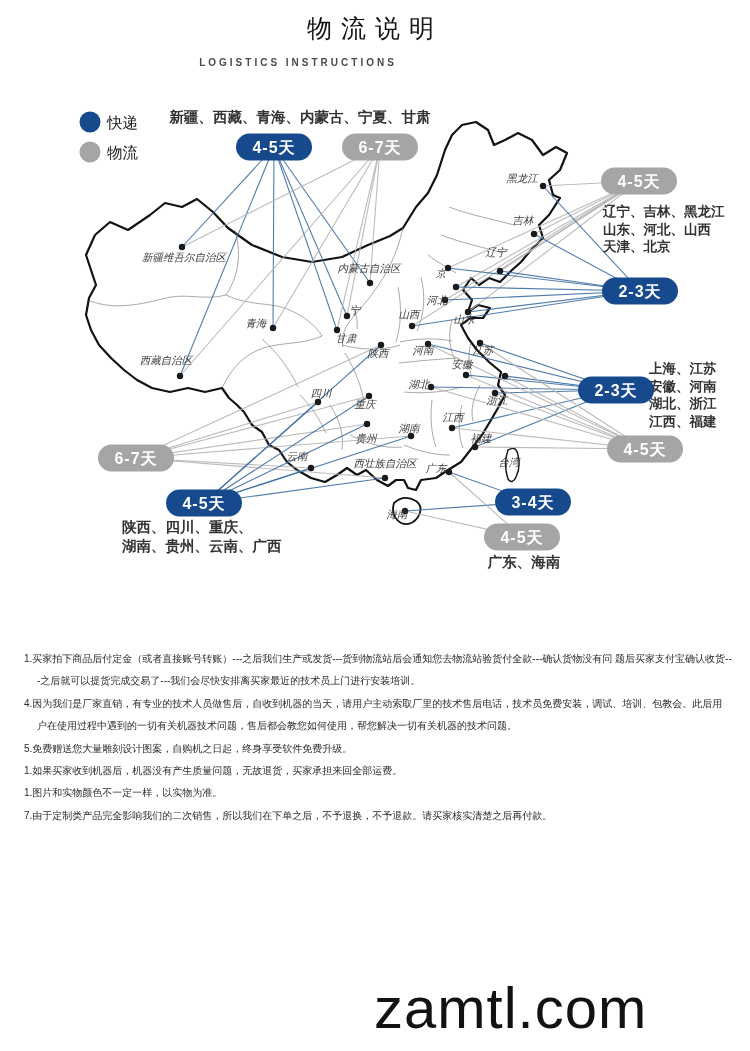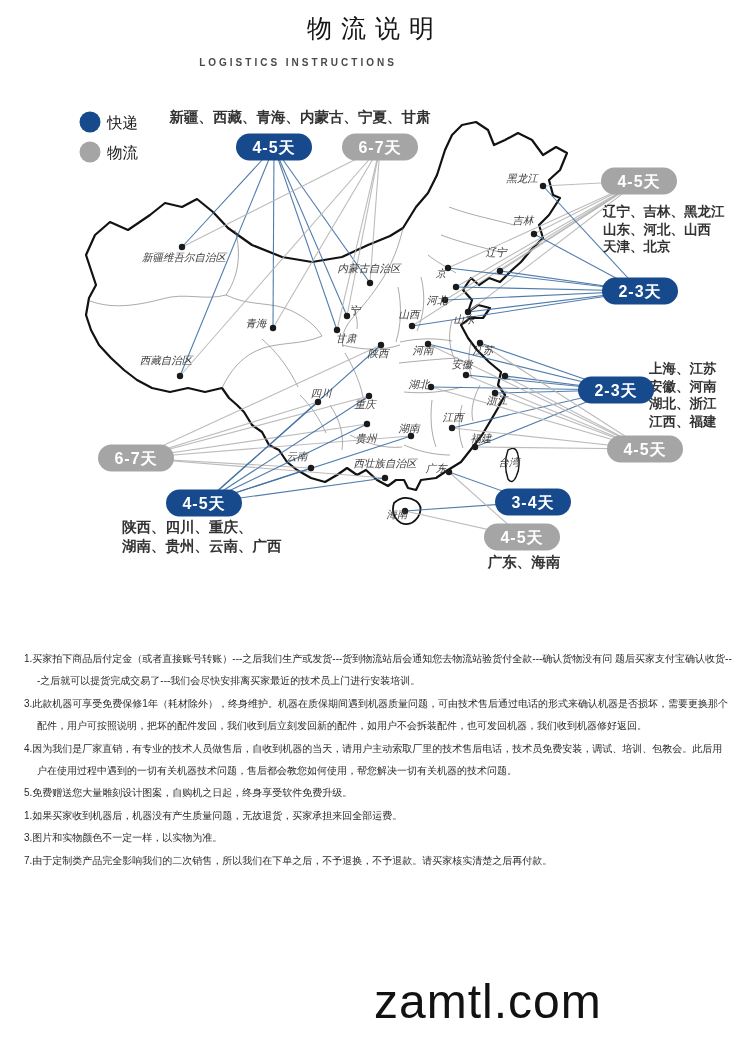--- a/index.html
+++ b/index.html
@@ -17,21 +17,21 @@
   }
   #map-wrap{position:absolute;left:0;top:95px;width:750px;height:495px;}
   #map-svg{display:block;}
   .terms{
     position:absolute;left:24px;top:612px;width:708px;
     font-size:10px;line-height:22.4px;color:#2b2b2b;margin-top:36px;
   }
   .terms p{margin:0;padding-left:13px;text-indent:-13px;}
   .watermark{
     position:absolute;left:374px;top:974px;
-    font-size:48px;color:#121212;letter-spacing:1px;font-weight:400;
+    font-size:58px;color:#121212;letter-spacing:1px;font-weight:400;
     font-family:"Liberation Sans","DejaVu Sans",sans-serif;
   }
 </style>
 </head>
 <body>
 
 <div class="page-title">物流说明</div>
 <div class="page-subtitle">LOGISTICS INSTRUCTIONS</div>
 
 <div id="map-wrap">
@@ -214,21 +214,20 @@
       <text x="204" y="413.5" text-anchor="middle" font-size="16" font-weight="700" fill="#ffffff" letter-spacing="1" font-family="&quot;Liberation Sans&quot;,&quot;DejaVu Sans&quot;,sans-serif">4-5天</text>
       <rect x="495" y="393.5" width="76" height="27" rx="13.5" ry="13.5" fill="#164a8c"></rect>
       <text x="533" y="412.5" text-anchor="middle" font-size="16" font-weight="700" fill="#ffffff" letter-spacing="1" font-family="&quot;Liberation Sans&quot;,&quot;DejaVu Sans&quot;,sans-serif">3-4天</text>
       <rect x="484" y="428.5" width="76" height="27" rx="13.5" ry="13.5" fill="#a5a5a5"></rect>
       <text x="522" y="447.5" text-anchor="middle" font-size="16" font-weight="700" fill="#ffffff" letter-spacing="1" font-family="&quot;Liberation Sans&quot;,&quot;DejaVu Sans&quot;,sans-serif">4-5天</text>
     </svg>
 </div>
 
 <div class="terms">
   <p>1.买家拍下商品后付定金（或者直接账号转账）---之后我们生产或发货---货到物流站后会通知您去物流站验货付全款---确认货物没有问 题后买家支付宝确认收货---之后就可以提货完成交易了---我们会尽快安排离买家最近的技术员上门进行安装培训。</p>
-  <p>3.此款机器可享受免费保修1年（耗材除外），终身维护。机器在质保期间遇到机器质量问题，可由技术售后通过电话的形式来确认机器是否损坏，需要更换那个配件，用户可按照说明，把坏的配件发回，我们收到后立刻发回新的配件，如用户不会拆装配件，也可发回机器，我们收到机器修好返回。</p>
   <p>4.因为我们是厂家直销，有专业的技术人员做售后，自收到机器的当天，请用户主动索取厂里的技术售后电话，技术员免费安装，调试、培训、包教会。此后用户在使用过程中遇到的一切有关机器技术问题，售后都会教您如何使用，帮您解决一切有关机器的技术问题。</p>
   <p>5.免费赠送您大量雕刻设计图案，自购机之日起，终身享受软件免费升级。</p>
   <p>1.如果买家收到机器后，机器没有产生质量问题，无故退货，买家承担来回全部运费。</p>
-  <p>3.图片和实物颜色不一定一样，以实物为准。</p>
+  <p>1.图片和实物颜色不一定一样，以实物为准。</p>
   <p>7.由于定制类产品完全影响我们的二次销售，所以我们在下单之后，不予退换，不予退款。请买家核实清楚之后再付款。</p>
 </div>
 
 <div class="watermark">zamtl.com</div>
 
 </body></html>

